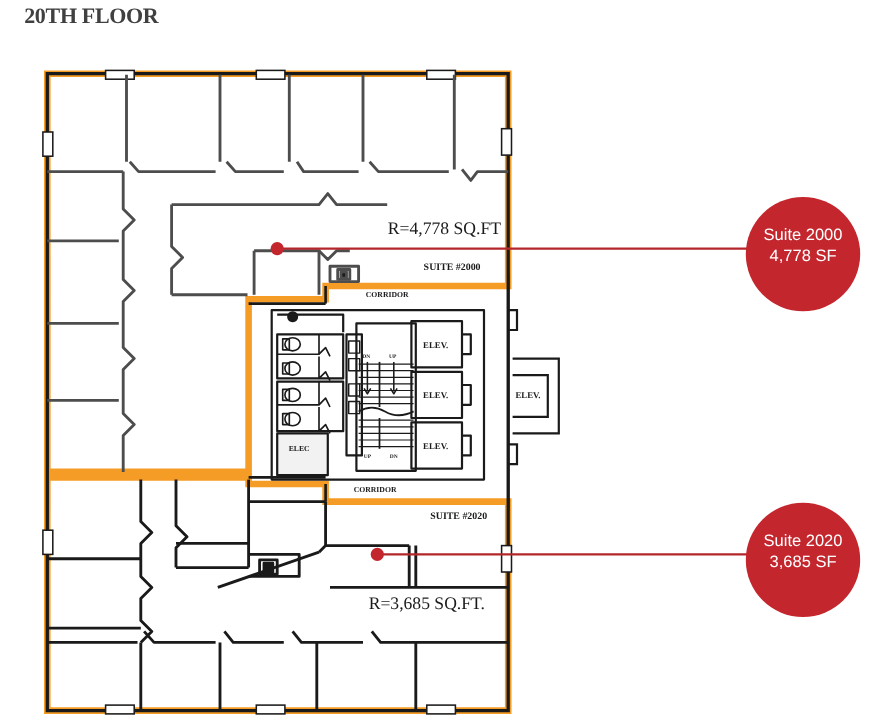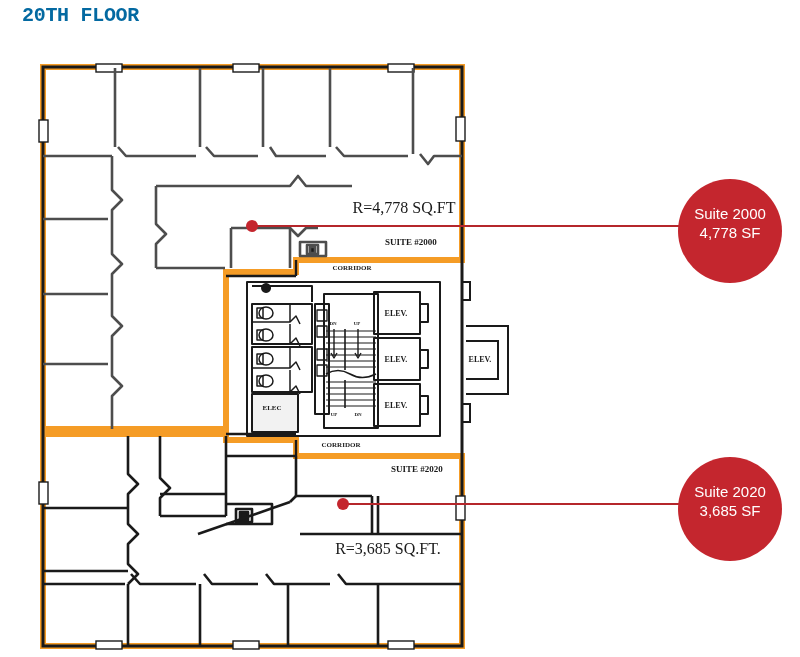--- a/index.html
+++ b/index.html
@@ -11,25 +11,25 @@
     width: 800px;
     height: 657px;
     position: relative;
     font-family: "Liberation Sans", sans-serif;
     overflow: hidden;
   }
   #page-title {
     position: absolute;
     left: 22px;
     top: 4px;
-    font-family: Liberation Mono, monospace;
+    font-family: Liberation Serif, serif;
     font-weight: bold;
     font-size: 20px;
     letter-spacing: -0.3px;
-    color: #0369a1;
+    color: #404040;
   }
   #plan-stage {
     position: absolute;
     left: 0;
     top: 4px;
     width: 800px;
     height: 657px;
     border-radius: 18px;
   }
   #plan-svg {

